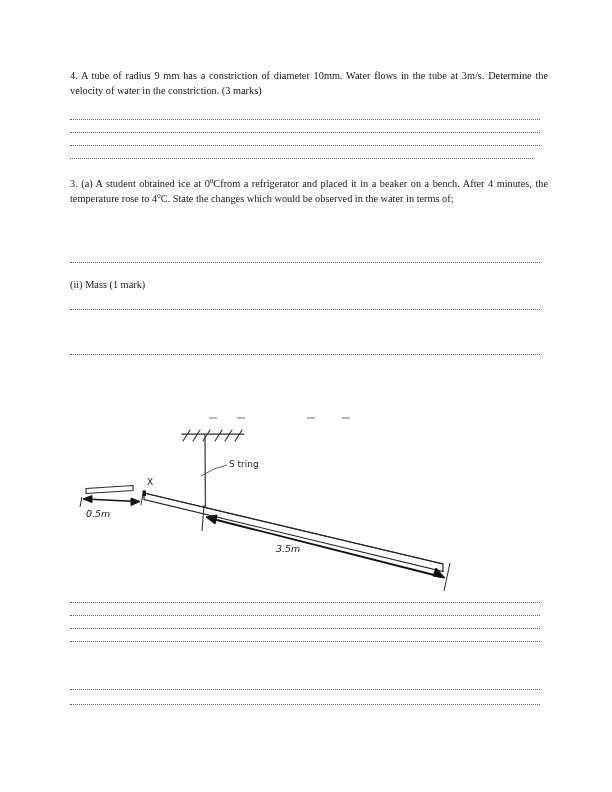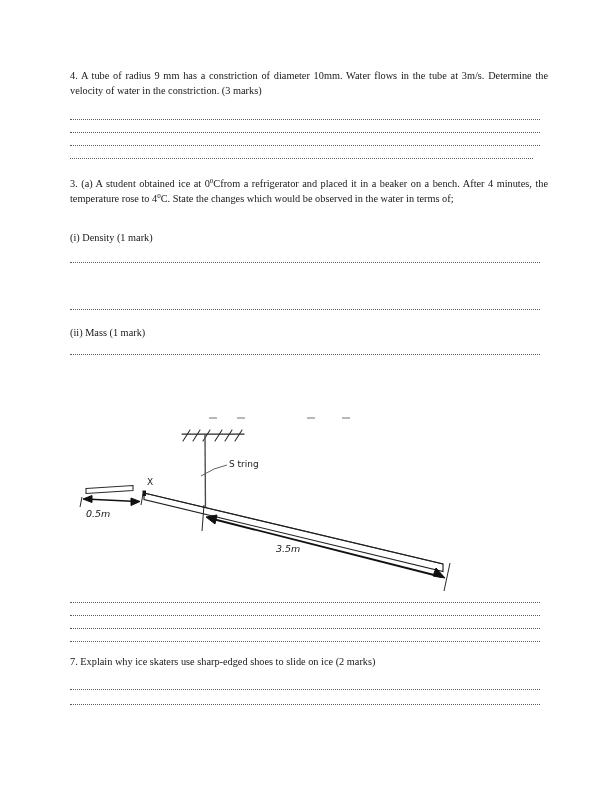--- a/index.html
+++ b/index.html
@@ -68,24 +68,23 @@
 
   <div class="dotline" style="top:118px; width:470px;"></div>
   <div class="dotline" style="top:131px; width:470px;"></div>
   <div class="dotline" style="top:144px; width:470px;"></div>
   <div class="dotline" style="top:157px; width:463px;"></div>
 
   <div class="q-block justify" style="top:176px;">
     <span>3. (a) A student obtained ice at 0</span><sup class="deg">0</sup><span>Cfrom a refrigerator and placed it in a beaker on a bench. After 4 minutes, the temperature rose to 4</span><sup class="deg">0</sup><span>C. State the changes which would be observed in the water in terms of;</span>
   </div>
 
-  <div class="q-block" style="top:230px;">(i) Density (1 mark)</div>
   <div class="dotline" style="top:261px; width:470px;"></div>
 
-  <div class="q-block" style="top:277px;margin-top:48px;">(ii) Mass (1 mark)</div>
+  <div class="q-block" style="top:277px;">(ii) Mass (1 mark)</div>
   <div class="dotline" style="top:308px; width:470px;"></div>
 
   <div class="dotline" style="top:353px; width:470px;"></div>
 
 
   <div class="diagram">
     <svg width="420" height="190" viewBox="0 0 420 190" xmlns="http://www.w3.org/2000/svg">
 
       <g stroke="#9a9a9a" stroke-width="1.4" stroke-linecap="butt">
         <line x1="139" y1="13" x2="147" y2="13"></line>
@@ -140,18 +139,17 @@
       <text class="hand-ital" x="206" y="147">3.5m</text>
 
     </svg>
   </div>
 
   <div class="dotline" style="top:601px; width:470px;"></div>
   <div class="dotline" style="top:614px; width:470px;"></div>
   <div class="dotline" style="top:627px; width:470px;"></div>
   <div class="dotline" style="top:640px; width:470px;"></div>
 
-  <div class="q-block" style="top:654px;">7. Explain why ice skaters use sharp-edged shoes to slide on ice (2 marks)</div>
 
   <div class="dotline" style="top:688px; width:470px;"></div>
   <div class="dotline" style="top:703px; width:470px;"></div>
 
 </div>
 
 </body></html>

